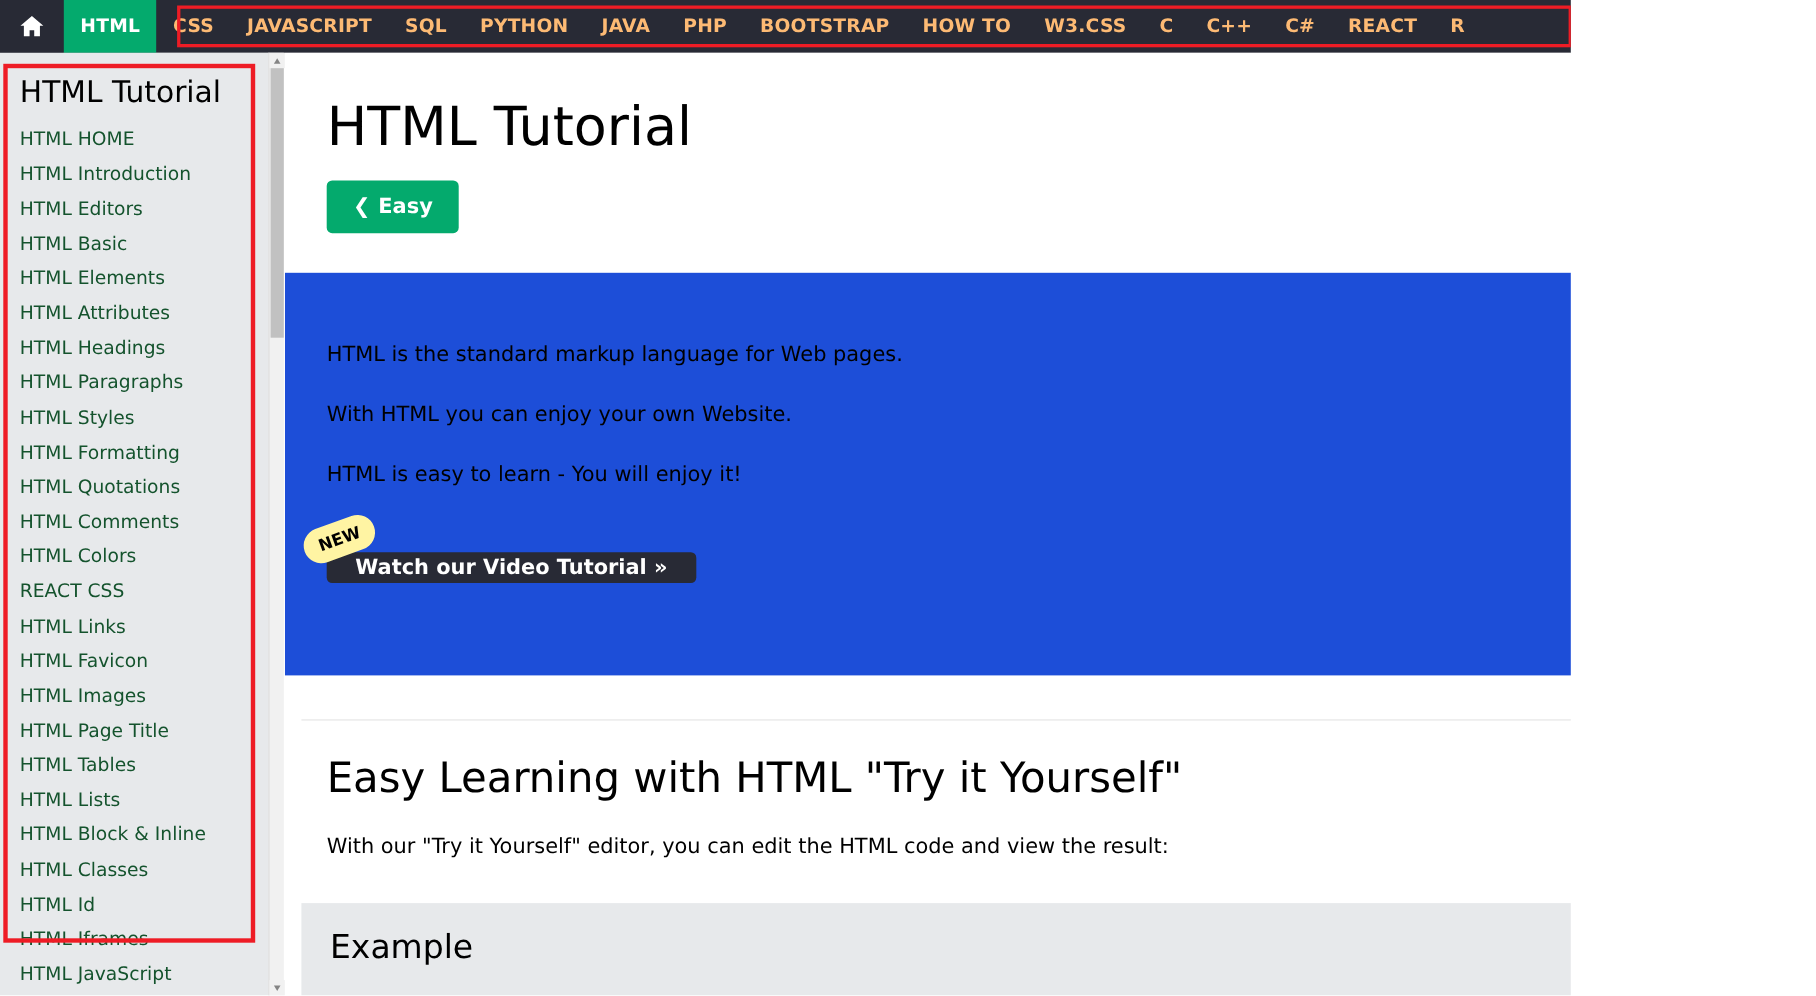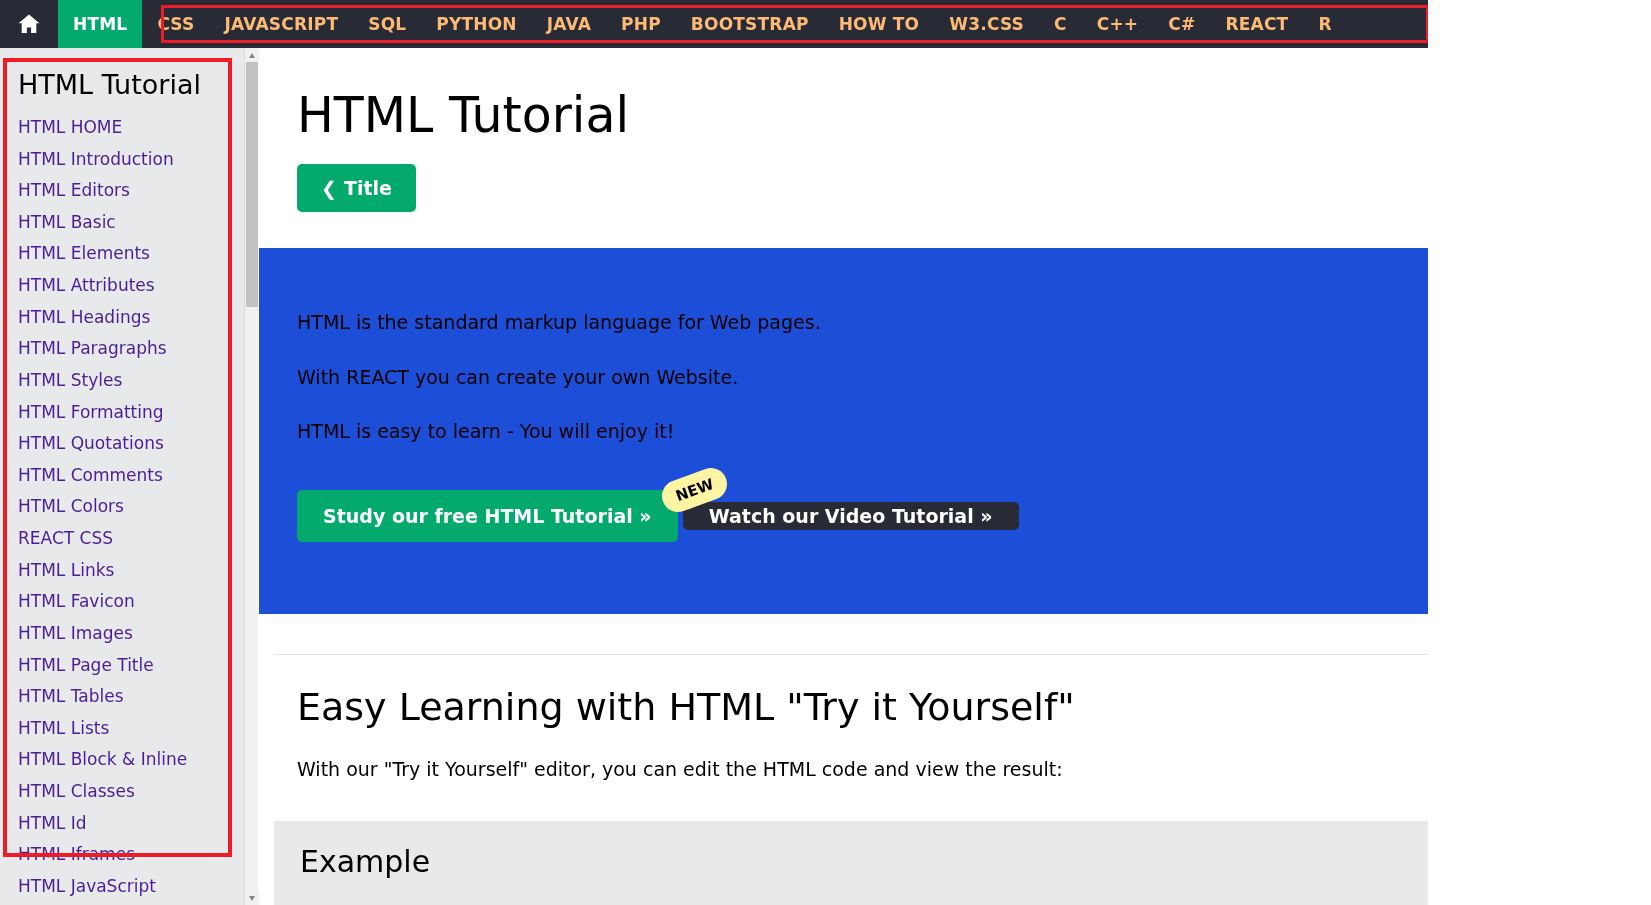--- a/index.html
+++ b/index.html
@@ -63,21 +63,21 @@
     color: #000000;
     font-weight: normal;
     padding: 22px 0 12px 18px;
     margin: 0;
     line-height: 1.1;
     font-family: "DejaVu Sans", "Liberation Sans", sans-serif;
   }
   .sidebar-list { list-style: none; margin: 0; padding: 0; }
   .sidebar-item {
     font-size: 17px;
-    color: #4c1d95;
+    color: #14532d;
     padding: 5.2px 0 5.2px 18px;
     line-height: 1.25;
     cursor: pointer;
     white-space: nowrap;
     font-family: "DejaVu Sans", "Liberation Sans", sans-serif;
   }
 
   
   .sb-scroll {
     position: absolute; left: 244px; top: 48px;
@@ -324,33 +324,32 @@
     <div class="sb-arrow-down"></div>
   </div>
 
   <div class="main">
 
     <h1 class="page-title">HTML Tutorial</h1>
 
     <div class="nav-btn-row">
       <div class="btn btn-home">
         <span class="chev">❮</span>
-        <span>Title</span>
+        <span>Easy</span>
       </div>
       <div class="btn btn-next">
         <span>Next</span>
         <span class="chev">❯</span>
       </div>
     </div>
 
     <div class="intro">
       <p>HTML is the standard markup language for Web pages.</p>
-      <p>With REACT you can create your own Website.</p>
+      <p>With HTML you can enjoy your own Website.</p>
       <p>HTML is easy to learn - You will enjoy it!</p>
-      <div class="btn-study">Study our free HTML Tutorial »</div>
       <div class="video-wrap">
         <span class="badge-new">NEW</span>
         <div class="btn-video">Watch our Video Tutorial »</div>
       </div>
     </div>
 
     <div class="lower">
       <hr class="divider">
       <h2 class="section-title">Easy Learning with HTML "Try it Yourself"</h2>
       <p class="section-text">With our "Try it Yourself" editor, you can edit the HTML code and view the result:</p>

